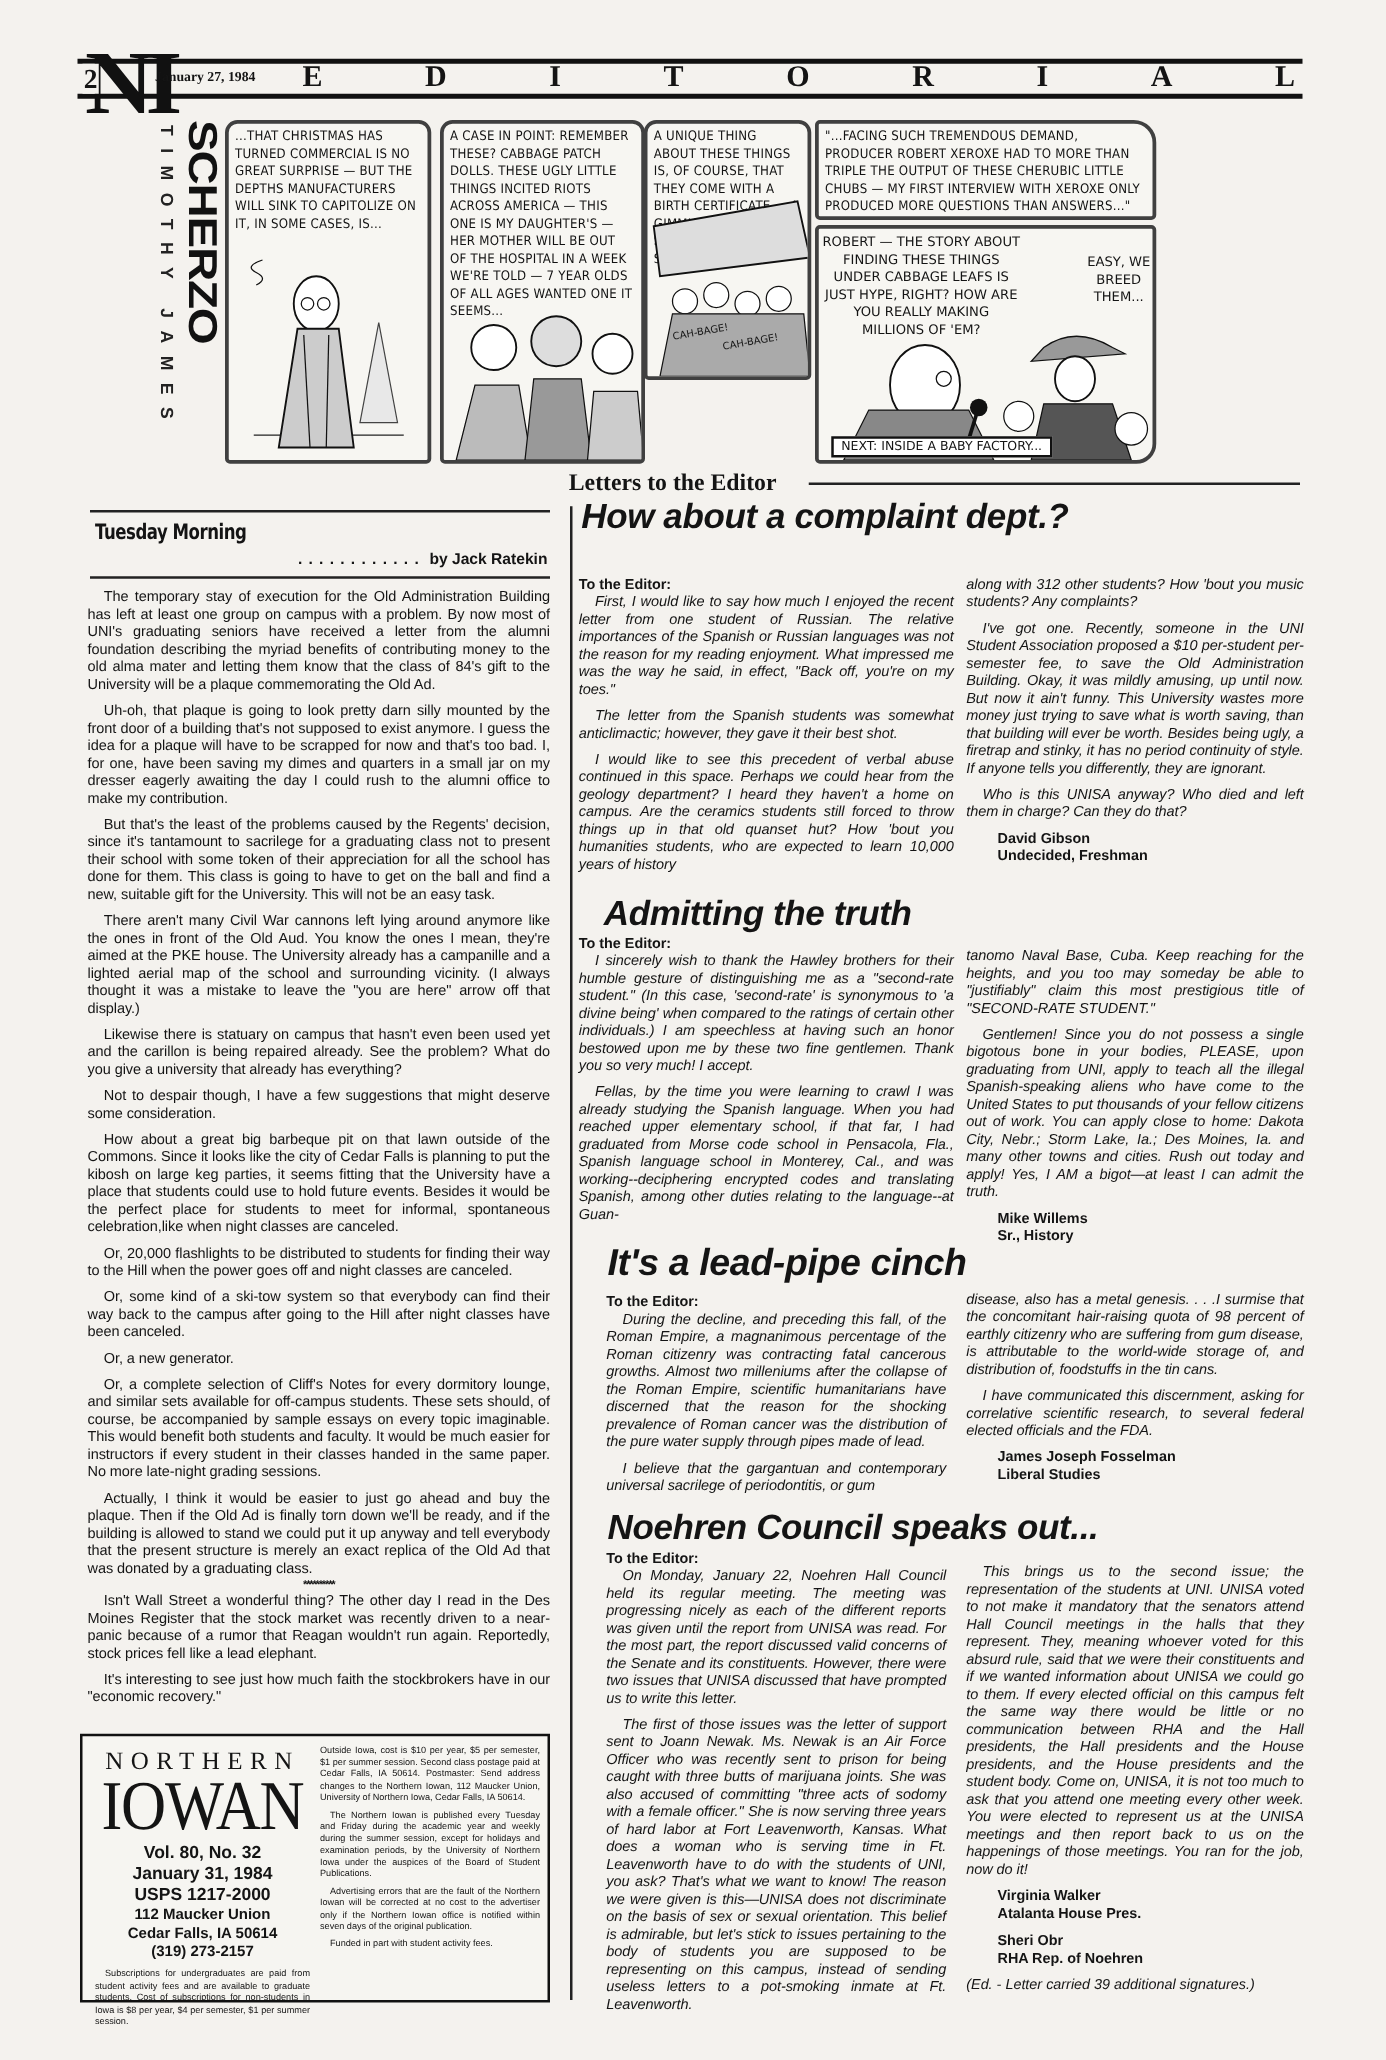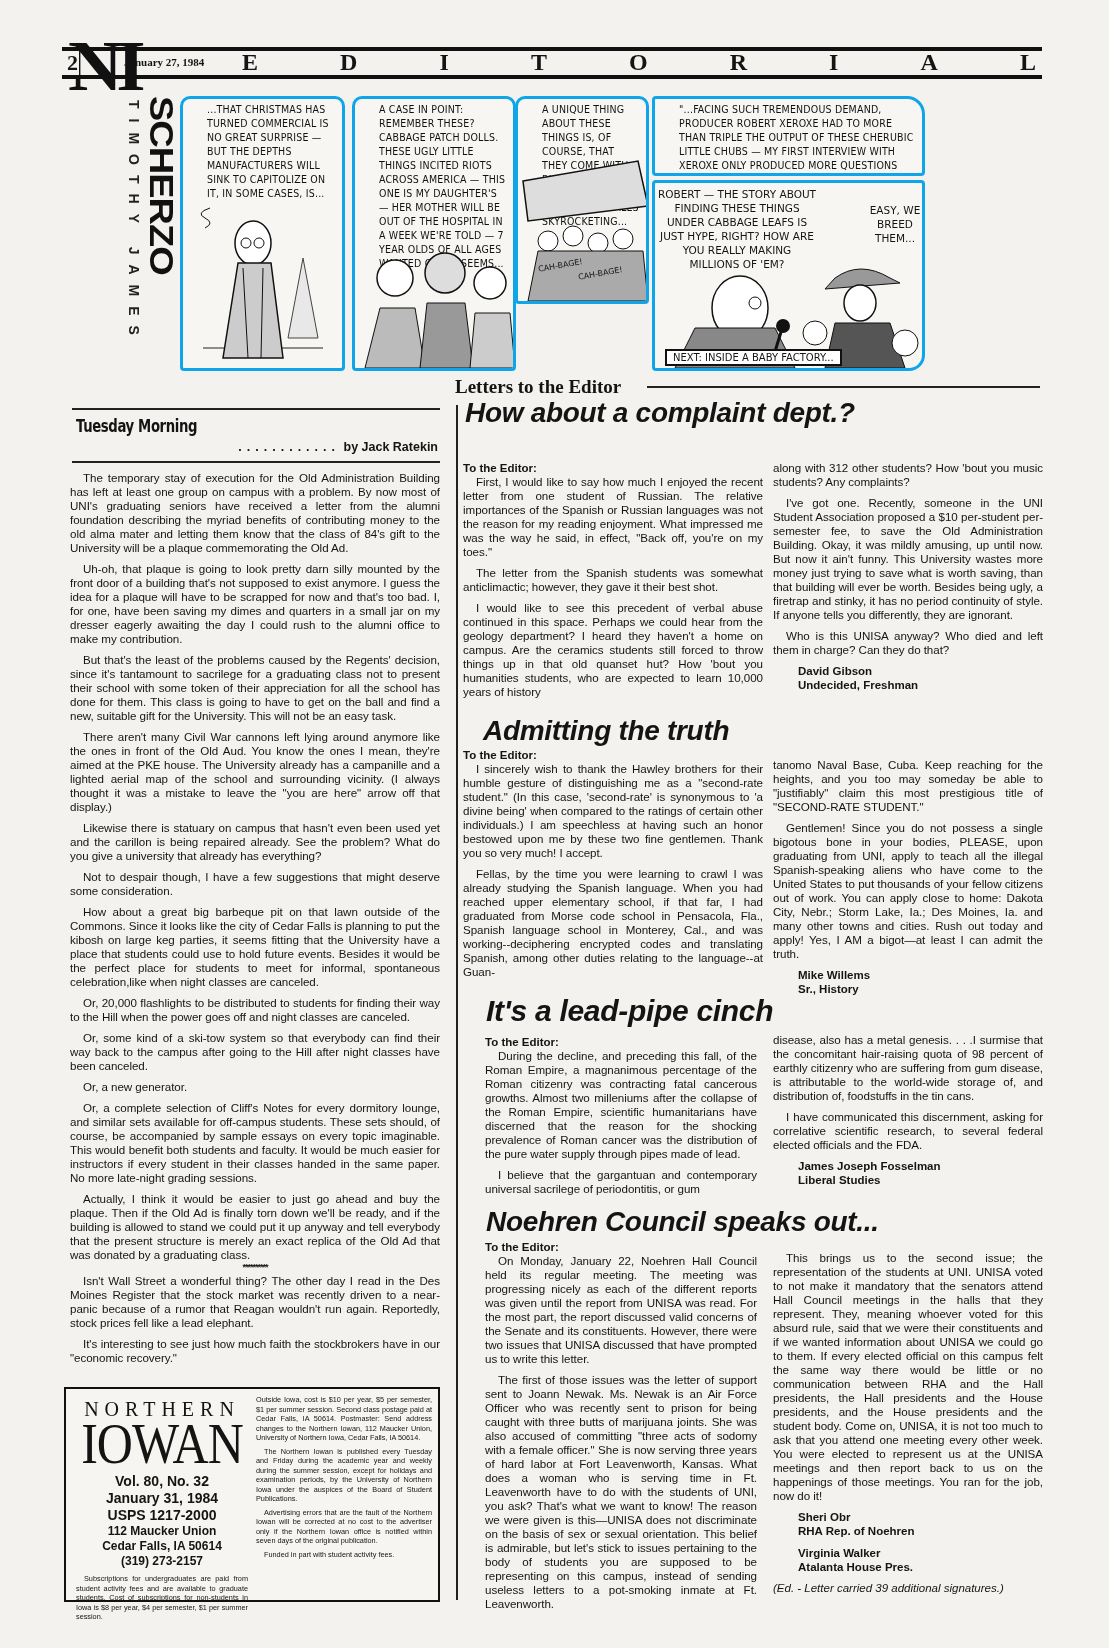--- a/index.html
+++ b/index.html
@@ -15,21 +15,21 @@
   .mast-date { position: absolute; left: 62px; top: 24px; font-family: "Liberation Serif", serif; font-weight: bold; font-size: 11px; }
   .mast-title { position: absolute; left: 180px; right: 0; top: 17px; display: flex; justify-content: space-between; font-family: "Liberation Serif", serif; font-weight: bold; font-size: 24px; line-height: 26px; padding-right: 6px; }
 
   
   .scherzo { position: absolute; left: 126px; top: 96px; width: 52px; height: 290px; }
   .scherzo-big { position: absolute; left: 20px; top: 0; width: 30px; height: 290px; writing-mode: vertical-rl; font-family: "Liberation Sans", sans-serif; font-weight: bold; font-size: 38px; line-height: 30px; letter-spacing: -1px; color: #111; transform: scaleX(0.85); }
   .scherzo-small { position: absolute; left: 0; top: 4px; width: 16px; height: 286px; writing-mode: vertical-rl; font-size: 14px; font-weight: bold; letter-spacing: 10px; color: #222; }
 
   
   .comic { position: absolute; left: 168px; top: 96px; width: 870px; height: 275px; }
-  .panel { position: absolute; border: 3px solid #0ea5e9; border-radius: 10px 10px 4px 4px; background: #f7f6f2; overflow: hidden; padding-left: 19px; }
+  .panel { position: absolute; border: 3px solid #404040; border-radius: 10px 10px 4px 4px; background: #f7f6f2; overflow: hidden; }
   .caption { font-family: "DejaVu Sans Condensed", "DejaVu Sans", sans-serif; font-size: 10.5px; line-height: 14px; text-transform: uppercase; letter-spacing: 0.2px; padding: 3px 5px; color: #111; }
   .art { position: absolute; left: 0; right: 0; bottom: 0; }
   .speech { position: absolute; font-family: "DejaVu Sans", sans-serif; font-size: 10.5px; line-height: 14px; text-transform: uppercase; text-align: center; }
   .next-label { position: absolute; border: 2px solid #111; background: #fff; font-family: "DejaVu Sans", sans-serif; font-size: 10px; padding: 1px 6px; text-transform: uppercase; }
   .signature { position: absolute; font-family: "DejaVu Serif", serif; font-style: italic; font-size: 11px; transform: rotate(-8deg); }
 
   
   .letters-header { position: absolute; left: 455px; top: 376px; width: 585px; height: 22px; display: flex; align-items: center; gap: 20px; }
   .letters-header span { font-family: "Liberation Serif", serif; font-weight: bold; font-size: 19px; white-space: nowrap; padding-right: 6px; }
   .letters-header .rule { flex: 1; height: 2px; background: #222; }
@@ -55,21 +55,21 @@
   .ni-sub { font-size: 7.3px; line-height: 9.5px; text-align: justify; text-indent: 8px; margin-top: 5px; padding: 0 4px; }
   .ni-right { position: absolute; left: 190px; top: 6px; width: 176px; font-size: 7.3px; line-height: 9.5px; text-align: justify; }
   .ni-right p { margin-bottom: 4px; text-indent: 8px; }
   .ni-right p:first-child { text-indent: 0; }
 
   
   .v-divider { position: absolute; left: 456px; top: 405px; width: 2px; height: 1195px; background: #222; }
   .letter-title { position: absolute; font-weight: bold; font-style: italic; font-size: 27px; line-height: 30px; letter-spacing: -0.3px; white-space: nowrap; }
   .to-editor { font-weight: bold; font-size: 11.5px; line-height: 14px; }
   .lcol { position: absolute; width: 300px; }
-  .lcol .body-text p { font-size: 11.6px; line-height: 14px; }
+  .lcol .body-text p { font-size: 11.6px; line-height: 14px; font-style: italic; }
   .sig { font-weight: bold; font-size: 11.5px; line-height: 14px; padding-left: 25px; margin-top: 4px; margin-bottom: 8px; }
   .ed-note { font-style: italic; font-size: 11.5px; margin-top: 6px; }
 </style>
 </head>
 <body>
 
 <div class="masthead">
   <div class="mast-rule-top"></div>
   <div class="mast-rule-bot"></div>
   <div class="ni-logo">NI</div>
@@ -283,21 +283,21 @@
   <div class="body-text">
     <p>On Monday, January 22, Noehren Hall Council held its regular meeting. The meeting was progressing nicely as each of the different reports was given until the report from UNISA was read. For the most part, the report discussed valid concerns of the Senate and its constituents. However, there were two issues that UNISA discussed that have prompted us to write this letter.</p>
     <p>The first of those issues was the letter of support sent to Joann Newak. Ms. Newak is an Air Force Officer who was recently sent to prison for being caught with three butts of marijuana joints. She was also accused of committing "three acts of sodomy with a female officer." She is now serving three years of hard labor at Fort Leavenworth, Kansas. What does a woman who is serving time in Ft. Leavenworth have to do with the students of UNI, you ask? That's what we want to know! The reason we were given is this—UNISA does not discriminate on the basis of sex or sexual orientation. This belief is admirable, but let's stick to issues pertaining to the body of students you are supposed to be representing on this campus, instead of sending useless letters to a pot-smoking inmate at Ft. Leavenworth.</p>
   </div>
 </div>
 <div class="lcol" style="left:773px;top:1251px;width:270px;">
   <div class="body-text">
     <p>This brings us to the second issue; the representation of the students at UNI. UNISA voted to not make it mandatory that the senators attend Hall Council meetings in the halls that they represent. They, meaning whoever voted for this absurd rule, said that we were their constituents and if we wanted information about UNISA we could go to them. If every elected official on this campus felt the same way there would be little or no communication between RHA and the Hall presidents, the Hall presidents and the House presidents, and the House presidents and the student body. Come on, UNISA, it is not too much to ask that you attend one meeting every other week. You were elected to represent us at the UNISA meetings and then report back to us on the happenings of those meetings. You ran for the job, now do it!</p>
   </div>
   <div class="sig">
+    <div>Virginia Walker</div>
+    <div>Atalanta House Pres.</div>
+  </div>
+  <div class="sig">
     <div>Sheri Obr</div>
     <div>RHA Rep. of Noehren</div>
   </div>
-  <div class="sig">
-    <div>Virginia Walker</div>
-    <div>Atalanta House Pres.</div>
-  </div>
   <div class="ed-note">(Ed. - Letter carried 39 additional signatures.)</div>
 </div>
 
 </body></html>

